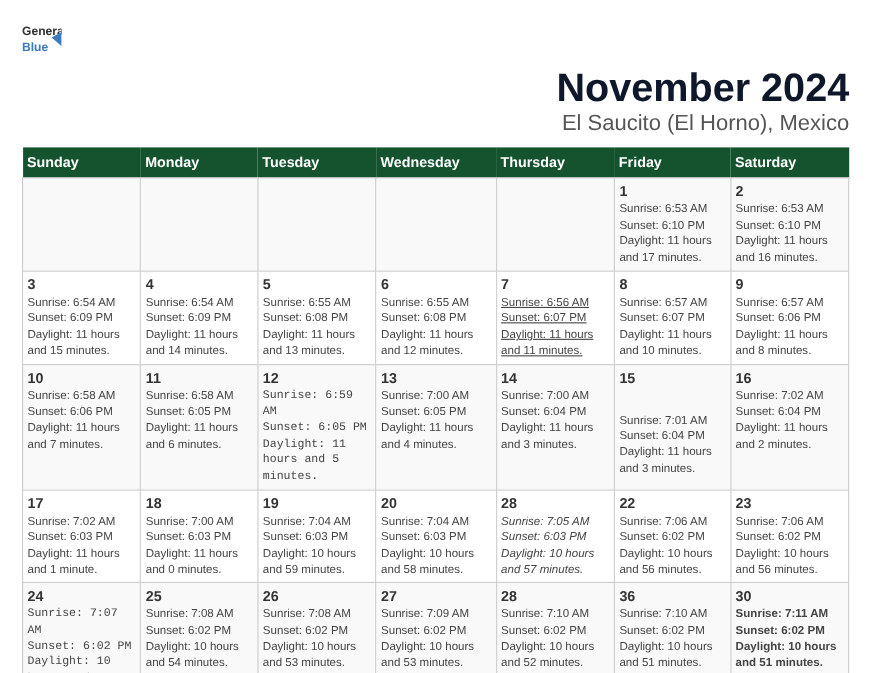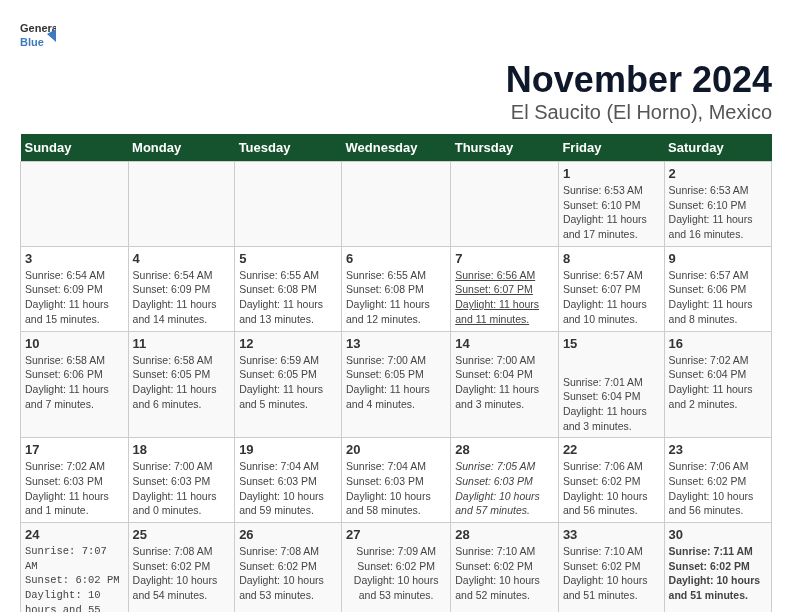--- a/index.html
+++ b/index.html
@@ -177,21 +177,21 @@
 Daylight: 11 hours and 7 minutes.</div>
         </td>
         <td>
           <span class="day-number">11</span>
           <div class="day-info" style="white-space: pre-line;">Sunrise: 6:58 AM
 Sunset: 6:05 PM
 Daylight: 11 hours and 6 minutes.</div>
         </td>
         <td>
           <span class="day-number">12</span>
-          <div class="day-info" style="white-space: pre-line;">Sunrise: 6:59 AM
+          <div class="day-info" style="white-space: pre-line; font-family: Liberation Mono, monospace;">Sunrise: 6:59 AM
 Sunset: 6:05 PM
 Daylight: 11 hours and 5 minutes.</div>
         </td>
         <td>
           <span class="day-number">13</span>
           <div class="day-info" style="white-space: pre-line;">Sunrise: 7:00 AM
 Sunset: 6:05 PM
 Daylight: 11 hours and 4 minutes.</div>
         </td>
         <td>
@@ -271,32 +271,32 @@
 Daylight: 10 hours and 54 minutes.</div>
         </td>
         <td>
           <span class="day-number">26</span>
           <div class="day-info" style="white-space: pre-line;">Sunrise: 7:08 AM
 Sunset: 6:02 PM
 Daylight: 10 hours and 53 minutes.</div>
         </td>
         <td>
           <span class="day-number">27</span>
-          <div class="day-info" style="white-space: pre-line; text-align: center;">Sunrise: 7:09 AM
+          <div class="day-info" style="white-space: pre-line;">Sunrise: 7:09 AM
 Sunset: 6:02 PM
 Daylight: 10 hours and 53 minutes.</div>
         </td>
         <td>
           <span class="day-number">28</span>
           <div class="day-info" style="white-space: pre-line;">Sunrise: 7:10 AM
 Sunset: 6:02 PM
 Daylight: 10 hours and 52 minutes.</div>
         </td>
         <td>
-          <span class="day-number">33</span>
+          <span class="day-number">36</span>
           <div class="day-info" style="white-space: pre-line;">Sunrise: 7:10 AM
 Sunset: 6:02 PM
 Daylight: 10 hours and 51 minutes.</div>
         </td>
         <td>
           <span class="day-number">30</span>
           <div class="day-info" style="white-space: pre-line; font-weight: bold;">Sunrise: 7:11 AM
 Sunset: 6:02 PM
 Daylight: 10 hours and 51 minutes.</div>
         </td>

